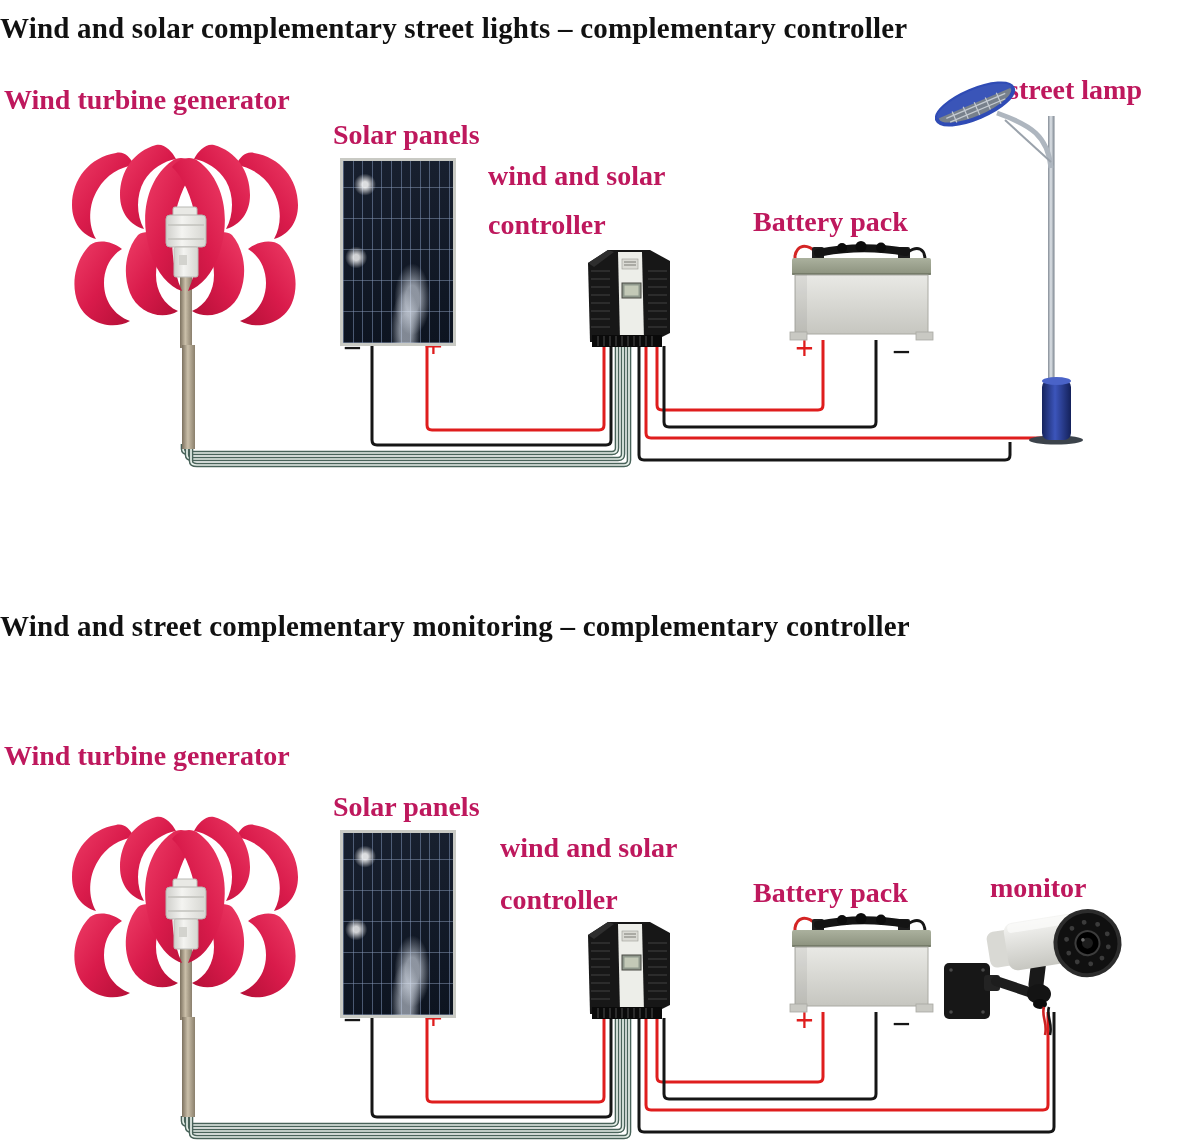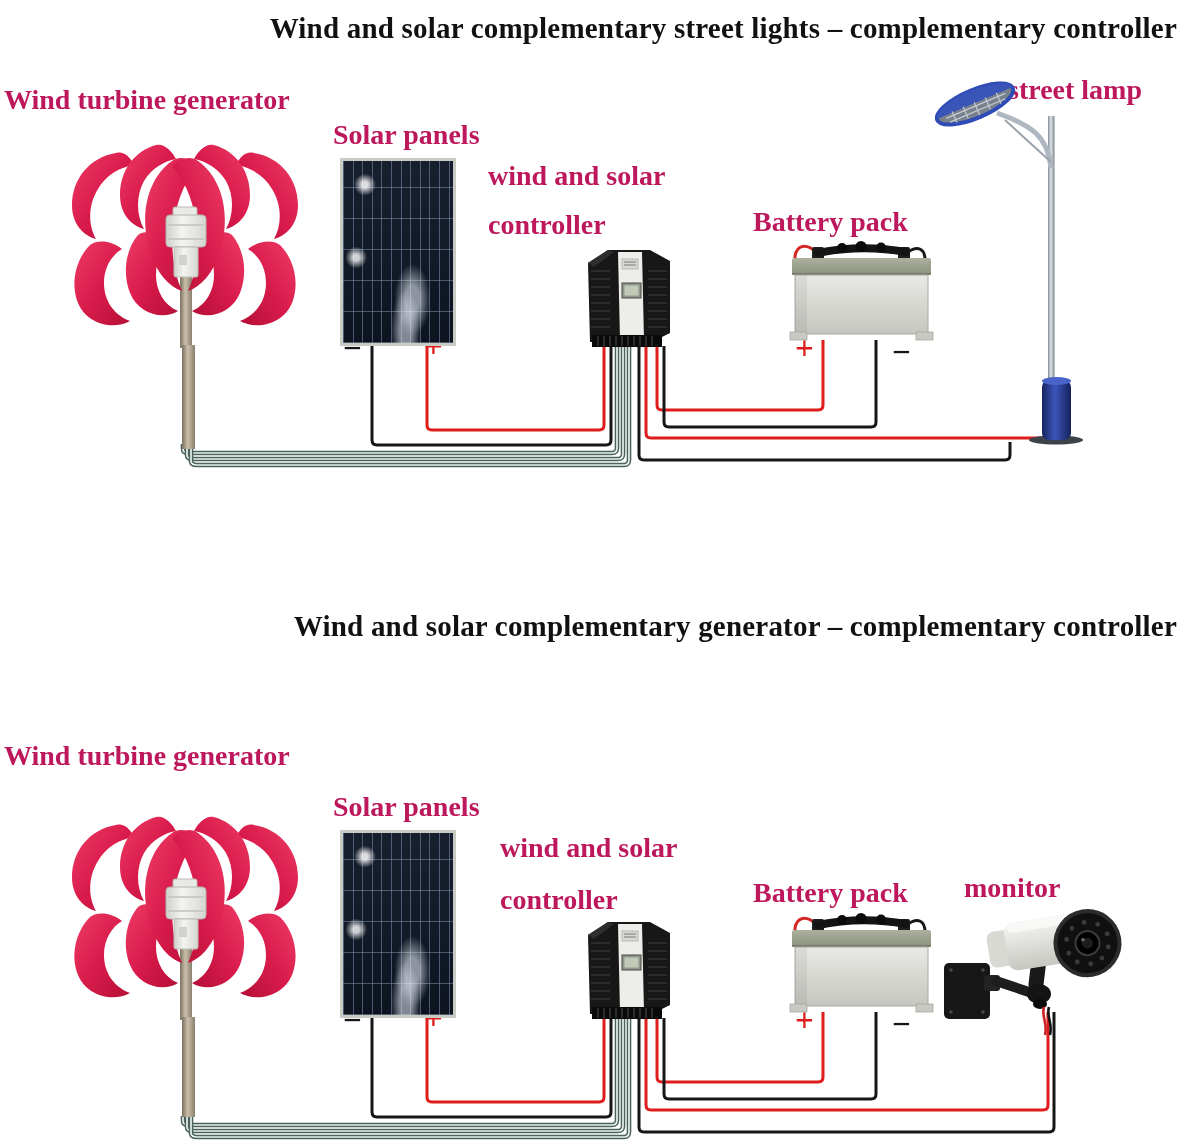--- a/index.html
+++ b/index.html
@@ -1,18 +1,18 @@
 <!DOCTYPE html>
 <html><head>
 <meta charset="utf-8">
 <style>
   html,body{margin:0;padding:0;}
   body{width:1177px;height:1148px;position:relative;background:#ffffff;overflow:hidden;
        font-family:"Liberation Serif",serif;}
-  .title{position:absolute;left:0;width:100%;text-align:right;
+  .title{position:absolute;left:0;width:100%;text-align:left;
          font:700 29px "Liberation Serif",serif;color:#111;letter-spacing:.2px;}
   .label{position:absolute;font:700 28px "Liberation Serif",serif;color:#be185d;white-space:nowrap;}
   .mark{position:absolute;font:700 33px "Liberation Serif",serif;color:#161616;line-height:1;}
   .mark.red{color:#df1d1d;}
   .comp{position:absolute;}
   #wires{position:absolute;left:0;top:0;z-index:1;}
   .cmpz{z-index:2;}
   .pole{position:absolute;z-index:2;width:13px;
         background:linear-gradient(90deg,#7c715f 0%,#cabfa9 45%,#8a7f6c 100%);}
   .solar-panel{position:absolute;z-index:2;width:116px;height:188px;box-sizing:border-box;
@@ -268,21 +268,21 @@
     <use href="#sym-battery"></use>
   </svg>
 <div class="mark red" style="left:795px;top:332px">+</div>
 <div class="mark" style="left:892px;top:336px">−</div>
 
 <div class="label" style="left:1008px;top:74px">street lamp</div>
 <svg class="comp cmpz" style="left:935px;top:68px" width="150" height="380">
     <use href="#sym-lamp"></use>
   </svg>
 
-<div class="title" style="top:610px">Wind and solar complementary generator – complementary controller</div>
+<div class="title" style="top:610px">Wind and street complementary monitoring – complementary controller</div>
 
 <div class="label" style="left:4px;top:740px">Wind turbine generator</div>
 <svg class="comp cmpz" style="left:60px;top:805px" width="250" height="215">
     <use href="#sym-turbine"></use>
   </svg>
 <div class="pole" style="left:182px;top:1017px;height:100px"></div>
 
 <div class="label" style="left:333px;top:791px">Solar panels</div>
 <div class="solar-panel cmpz" style="left:340px;top:830px"></div>
 <div class="mark" style="left:343px;top:1004px">−</div>
@@ -294,16 +294,16 @@
     <use href="#sym-controller"></use>
   </svg>
 
 <div class="label" style="left:753px;top:877px">Battery pack</div>
 <svg class="comp cmpz" style="left:788px;top:908px" width="147" height="106">
     <use href="#sym-battery"></use>
   </svg>
 <div class="mark red" style="left:795px;top:1004px">+</div>
 <div class="mark" style="left:892px;top:1008px">−</div>
 
-<div class="label" style="left:964px;top:872px">monitor</div>
+<div class="label" style="left:990px;top:872px">monitor</div>
 <svg class="comp cmpz" style="left:940px;top:895px" width="185" height="145">
     <use href="#sym-camera"></use>
   </svg>
 
 </body></html>

